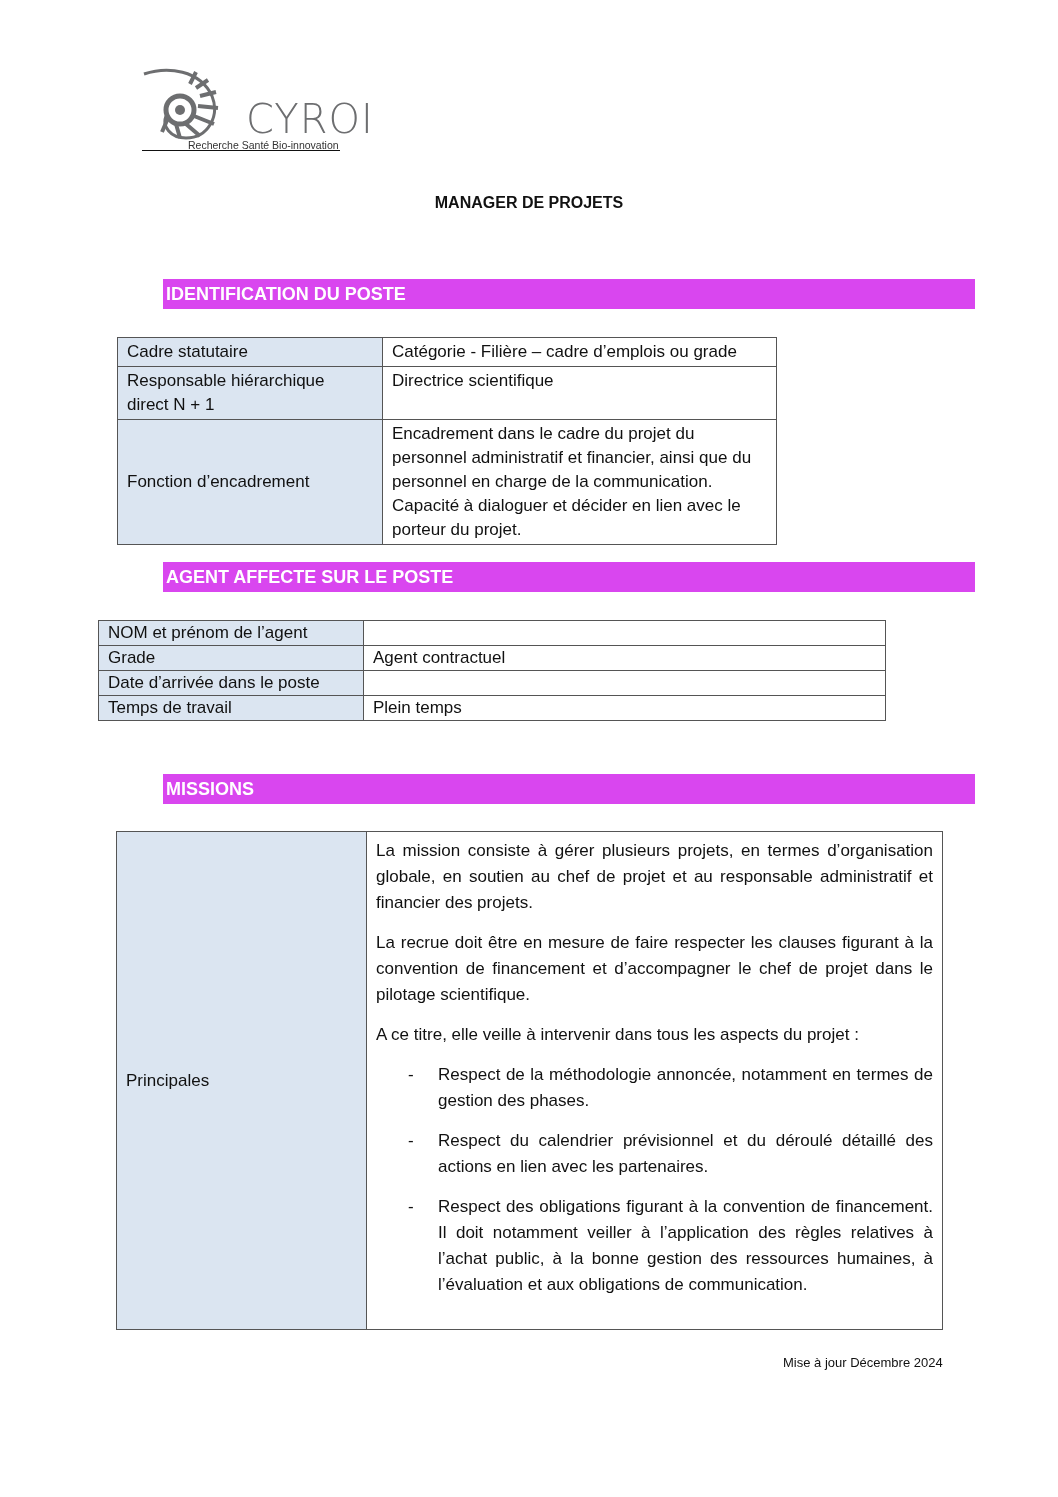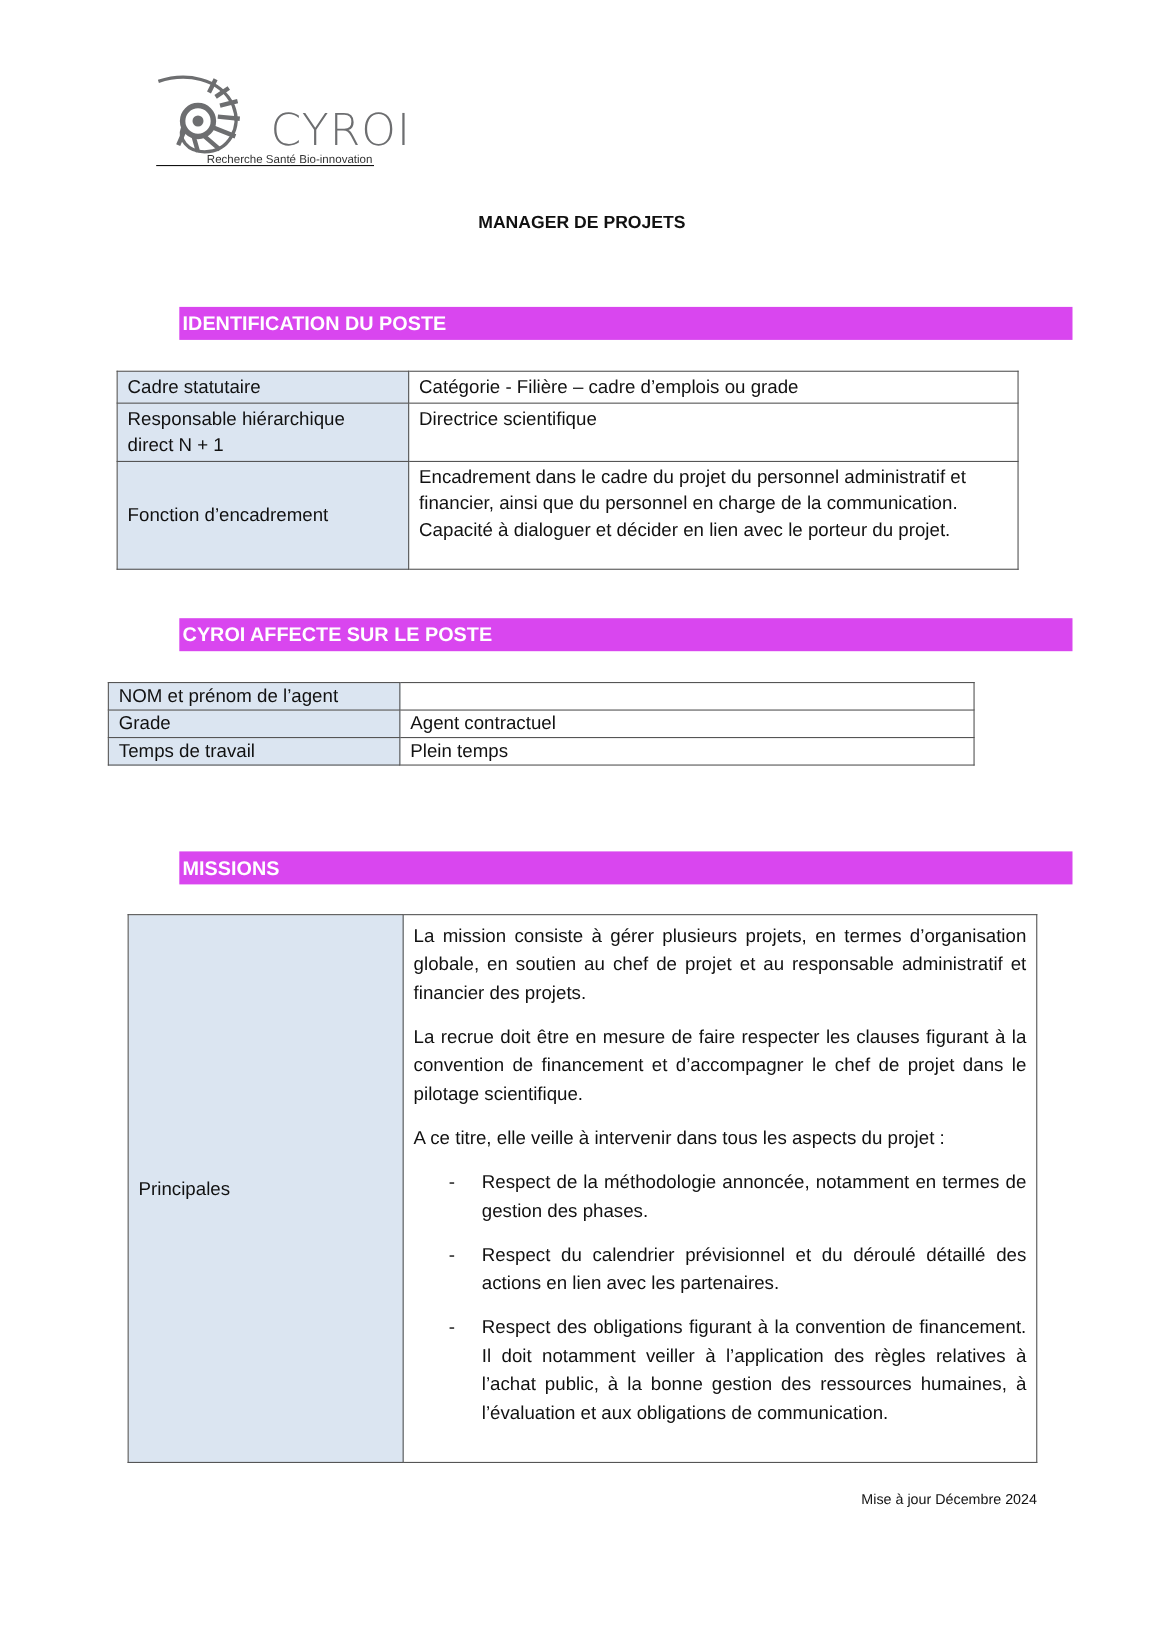--- a/index.html
+++ b/index.html
@@ -30,55 +30,59 @@
     <circle cx="42" cy="44" r="5" fill="#6d6e70"></circle>
   </svg>
   <div class="logo-word">CYROI</div>
   <div class="logo-tag">Recherche Santé Bio-innovation</div>
   <div class="logo-line"></div>
 </div>
 
 <div class="title">MANAGER DE PROJETS</div>
 
 <div class="band" style="top:279px">IDENTIFICATION DU POSTE</div>
-<table class="grid" style="left:106px;top:337px;width:820px">
+<table class="grid" style="left:117px;top:337px;width:660px">
   <colgroup>
       <col style="width:265px">
       <col>
     </colgroup>
   <tbody>
       <tr>
     <td class="lab">Cadre statutaire</td>
     <td>Catégorie - Filière – cadre d’emplois ou grade</td>
   </tr>
   <tr style="height:46px">
     <td class="lab" style="padding-right:20px">Responsable hiérarchique direct N + 1</td>
     <td>Directrice scientifique</td>
   </tr>
   <tr style="height:98px">
     <td class="lab" style="vertical-align:middle">Fonction d’encadrement</td>
     <td>Encadrement dans le cadre du projet du personnel administratif et financier, ainsi que du personnel en charge de la communication. Capacité à dialoguer et décider en lien avec le porteur du projet.</td>
   </tr>
 </tbody>
   </table>
 
-<div class="band" style="top:562px">CYROI AFFECTE SUR LE POSTE</div>
+<div class="band" style="top:562px">AGENT AFFECTE SUR LE POSTE</div>
 <table class="grid" style="left:98px;top:620px;width:788px">
   <colgroup>
       <col style="width:265px">
       <col>
     </colgroup>
   <tbody>
       <tr>
     <td class="lab" style="padding-top:0;padding-bottom:0">NOM et prénom de l’agent</td>
     <td style="padding-top:0;padding-bottom:0"></td>
   </tr>
   <tr>
     <td class="lab" style="padding-top:0;padding-bottom:0">Grade</td>
     <td style="padding-top:0;padding-bottom:0">Agent contractuel</td>
+  </tr>
+  <tr>
+    <td class="lab" style="padding-top:0;padding-bottom:0">Date d’arrivée dans le poste</td>
+    <td style="padding-top:0;padding-bottom:0"></td>
   </tr>
   <tr>
     <td class="lab" style="padding-top:0;padding-bottom:0">Temps de travail</td>
     <td style="padding-top:0;padding-bottom:0">Plein temps</td>
   </tr>
 </tbody>
   </table>
 
 <div class="band" style="top:774px">MISSIONS</div>
 <table class="grid" style="left:116px;top:831px;width:827px;height:499px">

